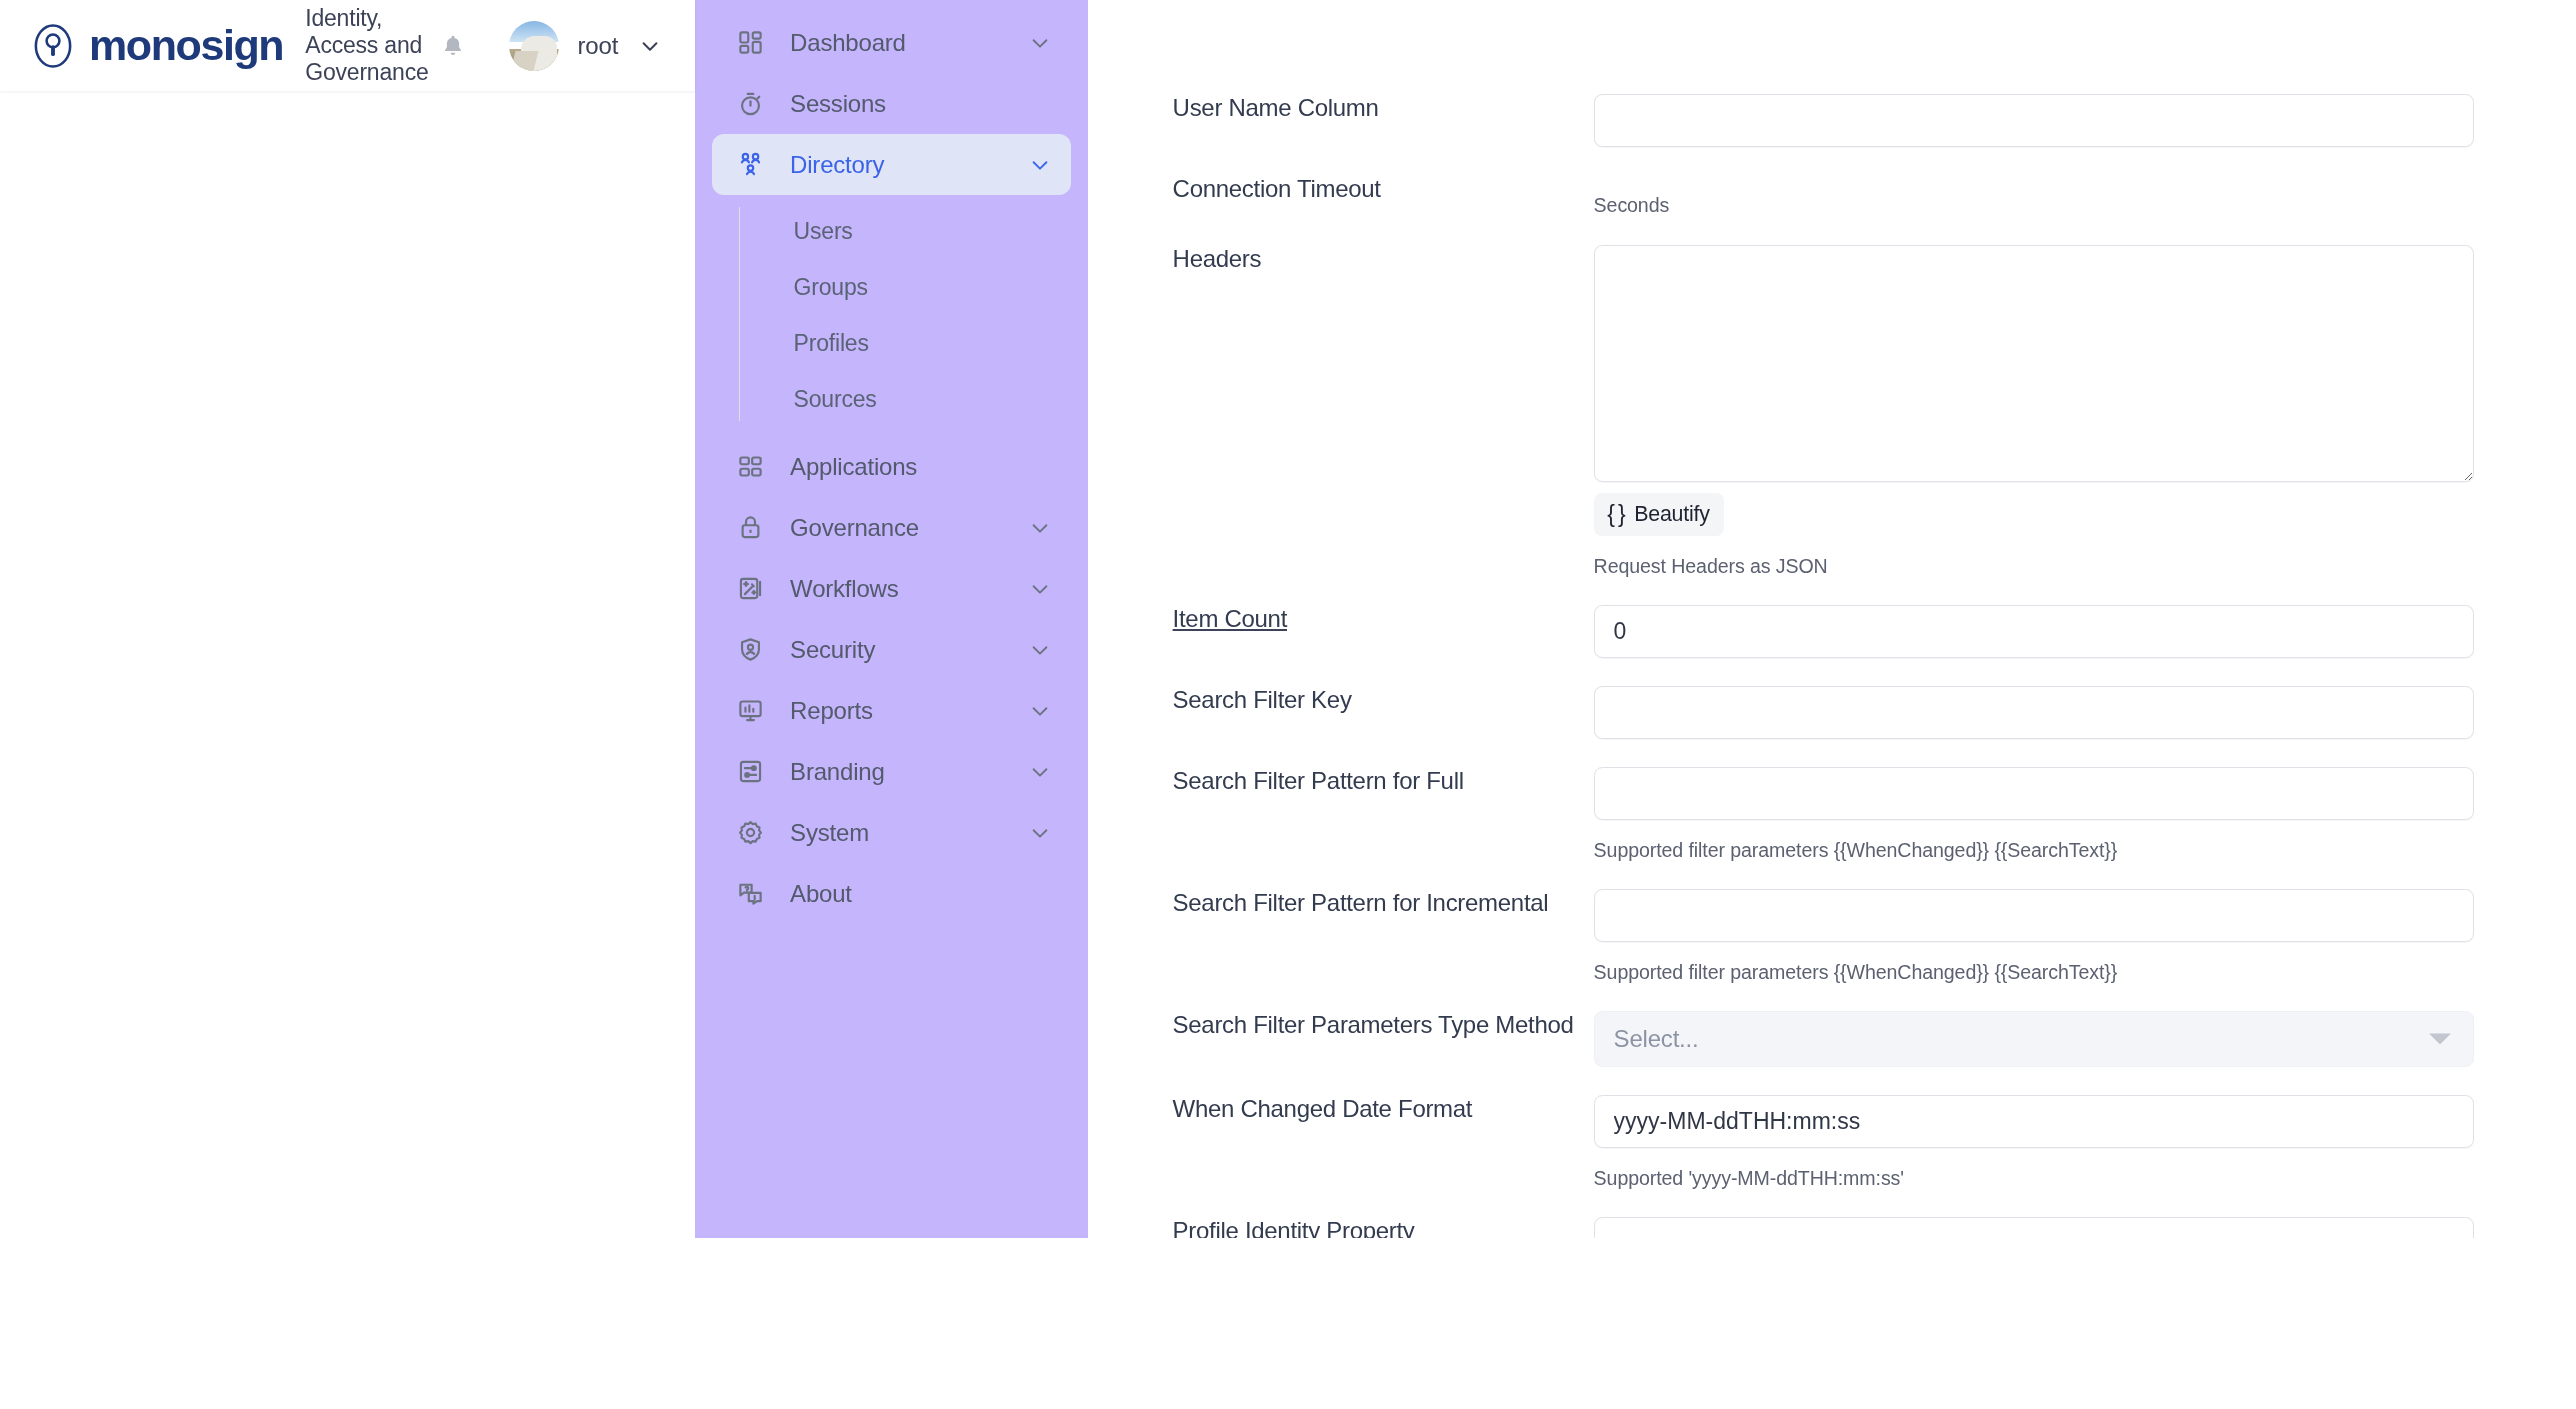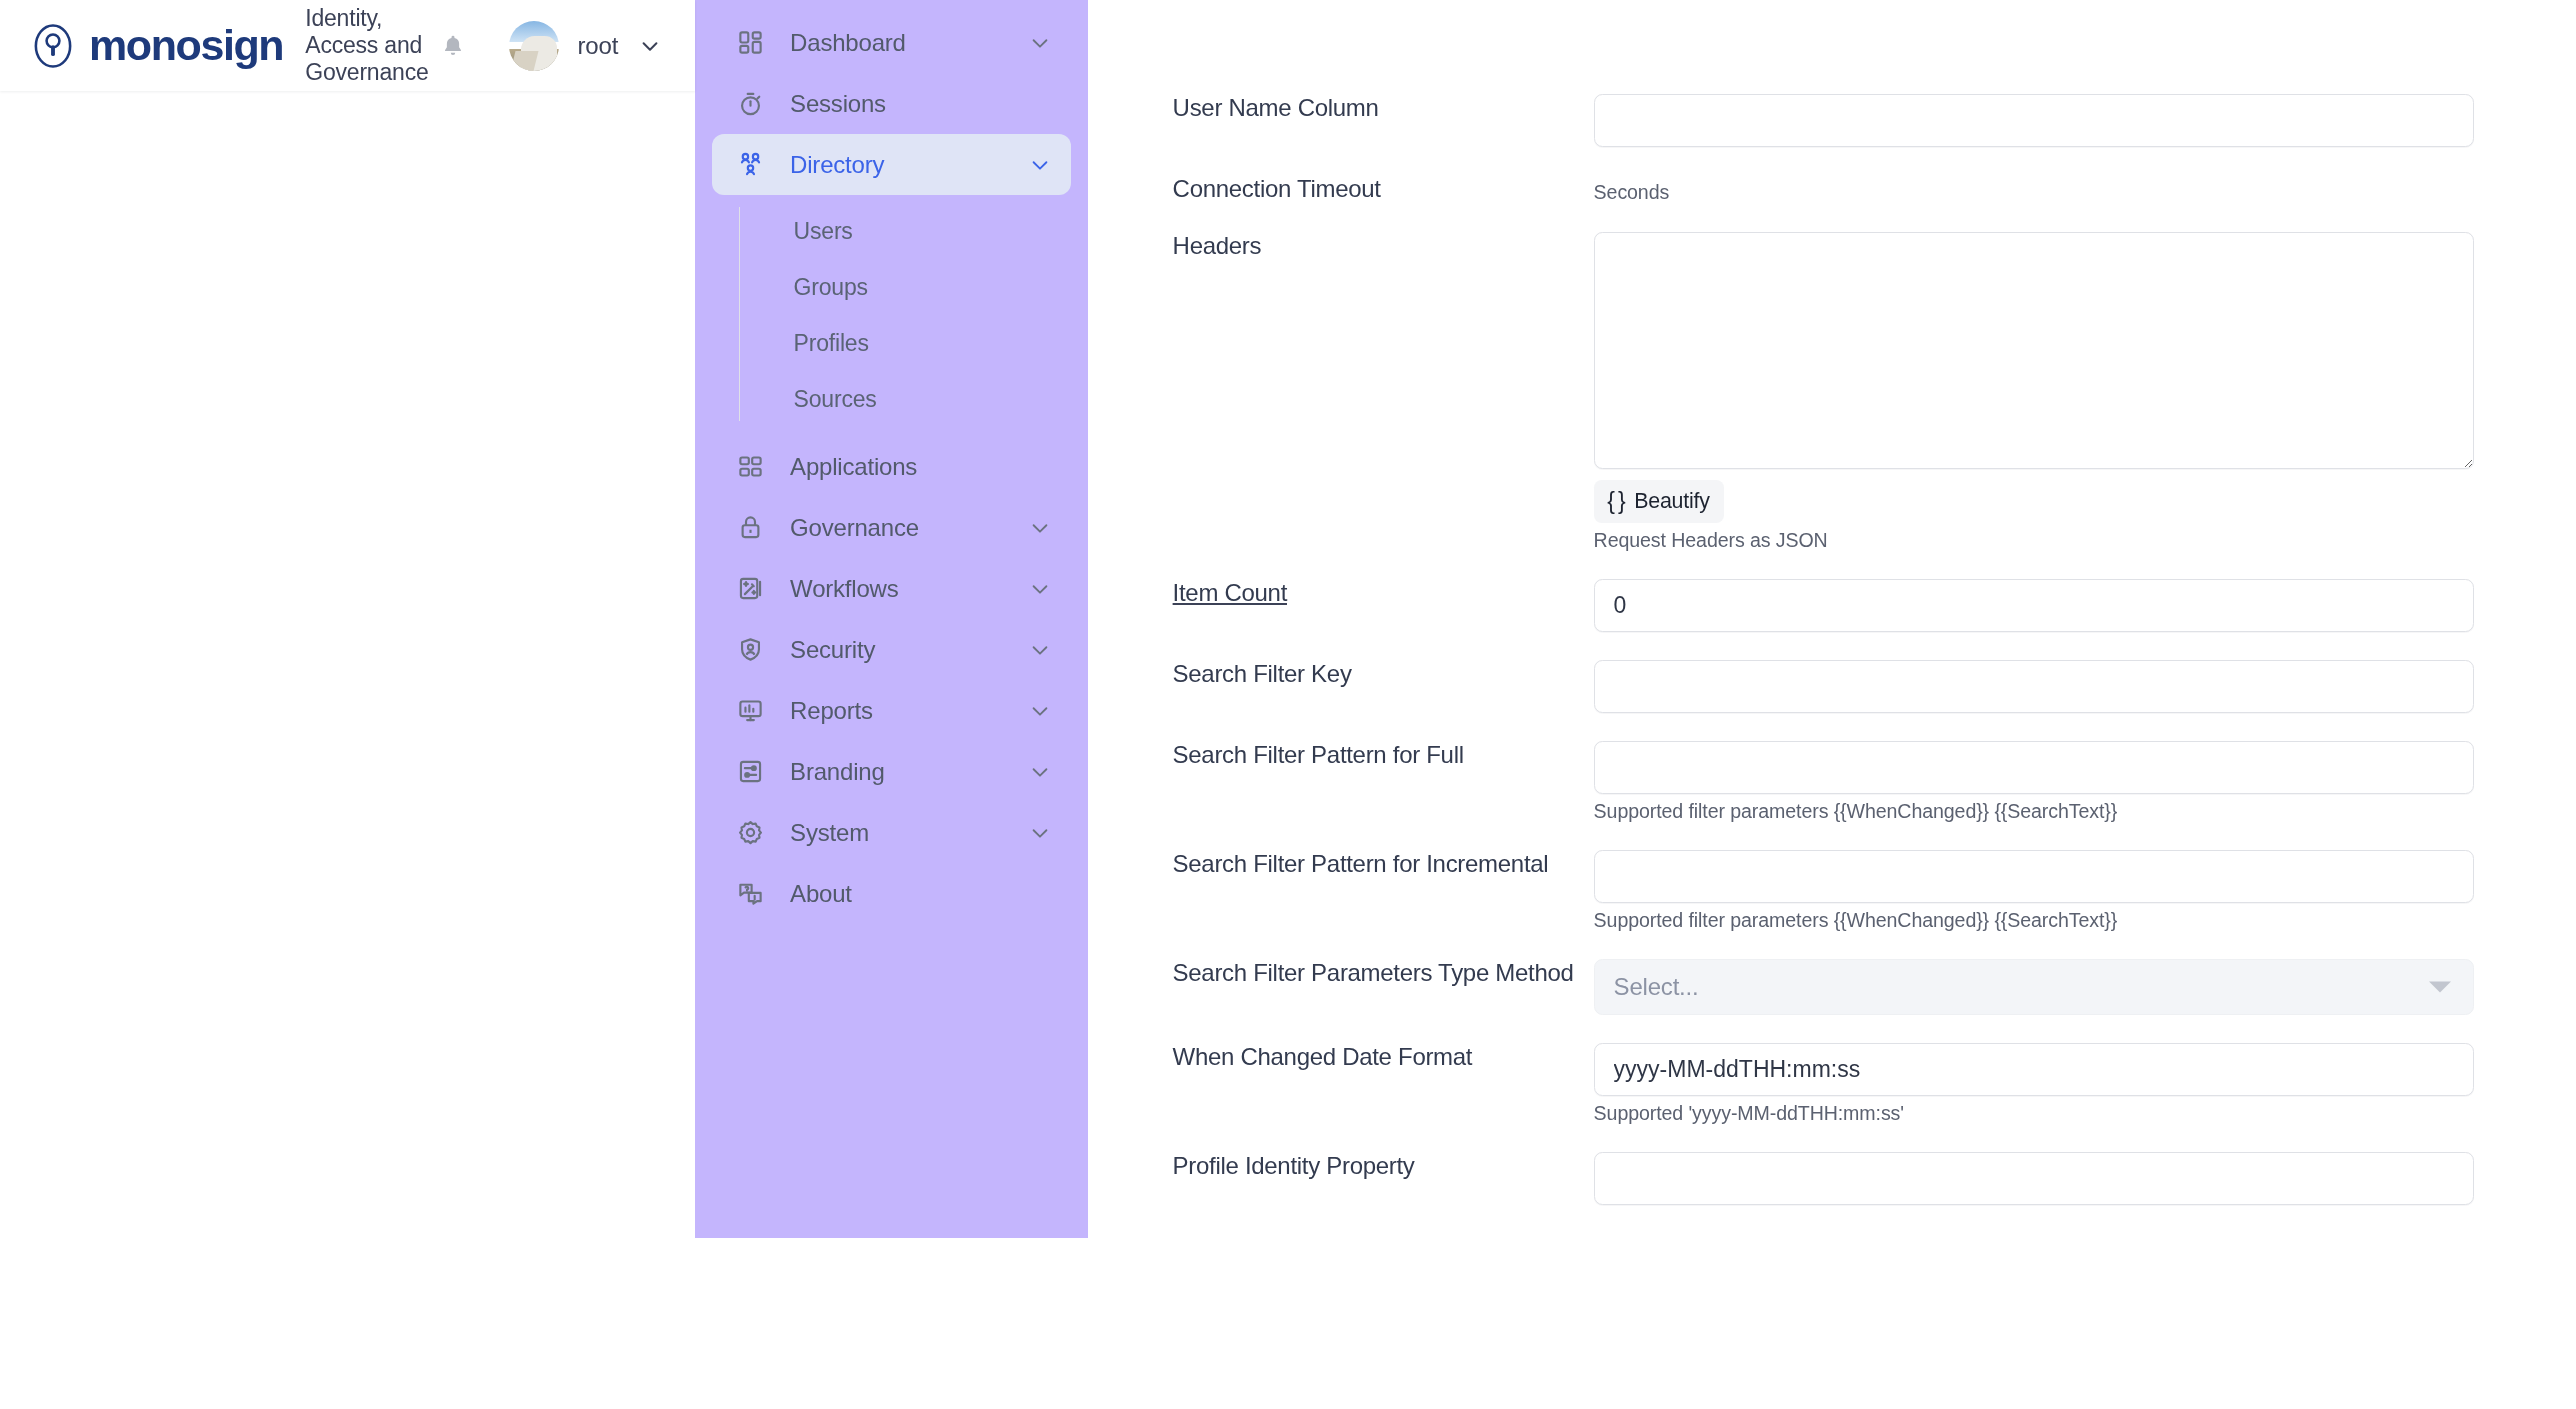--- a/index.html
+++ b/index.html
@@ -116,21 +116,21 @@
     display:flex;align-items:center;padding:0 19px;
     position:relative;cursor:pointer;
   }
   .sel .ph{font-size:24px;color:#8c93a4;letter-spacing:-0.2px;}
   .sel .tri{
     position:absolute;right:22px;top:50%;transform:translateY(-50%);
     width:0;height:0;border-left:11px solid transparent;border-right:11px solid transparent;
     border-top:11px solid #c2c6cf;
   }
   .hint{
-    font-size:19.6px;color:#5b6170;margin-top:5px;letter-spacing:-0.1px;line-height:1.25;
+    font-size:19.6px;color:#5b6170;margin-top:18px;letter-spacing:-0.1px;line-height:1.25;
   }
   .beautify{
     display:inline-flex;align-items:center;gap:10.2px;
     background:#f4f5f7;border:none;border-radius:7.7px;
     padding:7.7px 13.7px;margin-top:11px;cursor:pointer;
     font-family:"Liberation Sans", sans-serif;
     font-size:21.4px;color:#1d2330;letter-spacing:-0.2px;
   }
   .beautify .braces{font-size:23px;color:#1d2330;letter-spacing:-1.7px;}
 </style>

